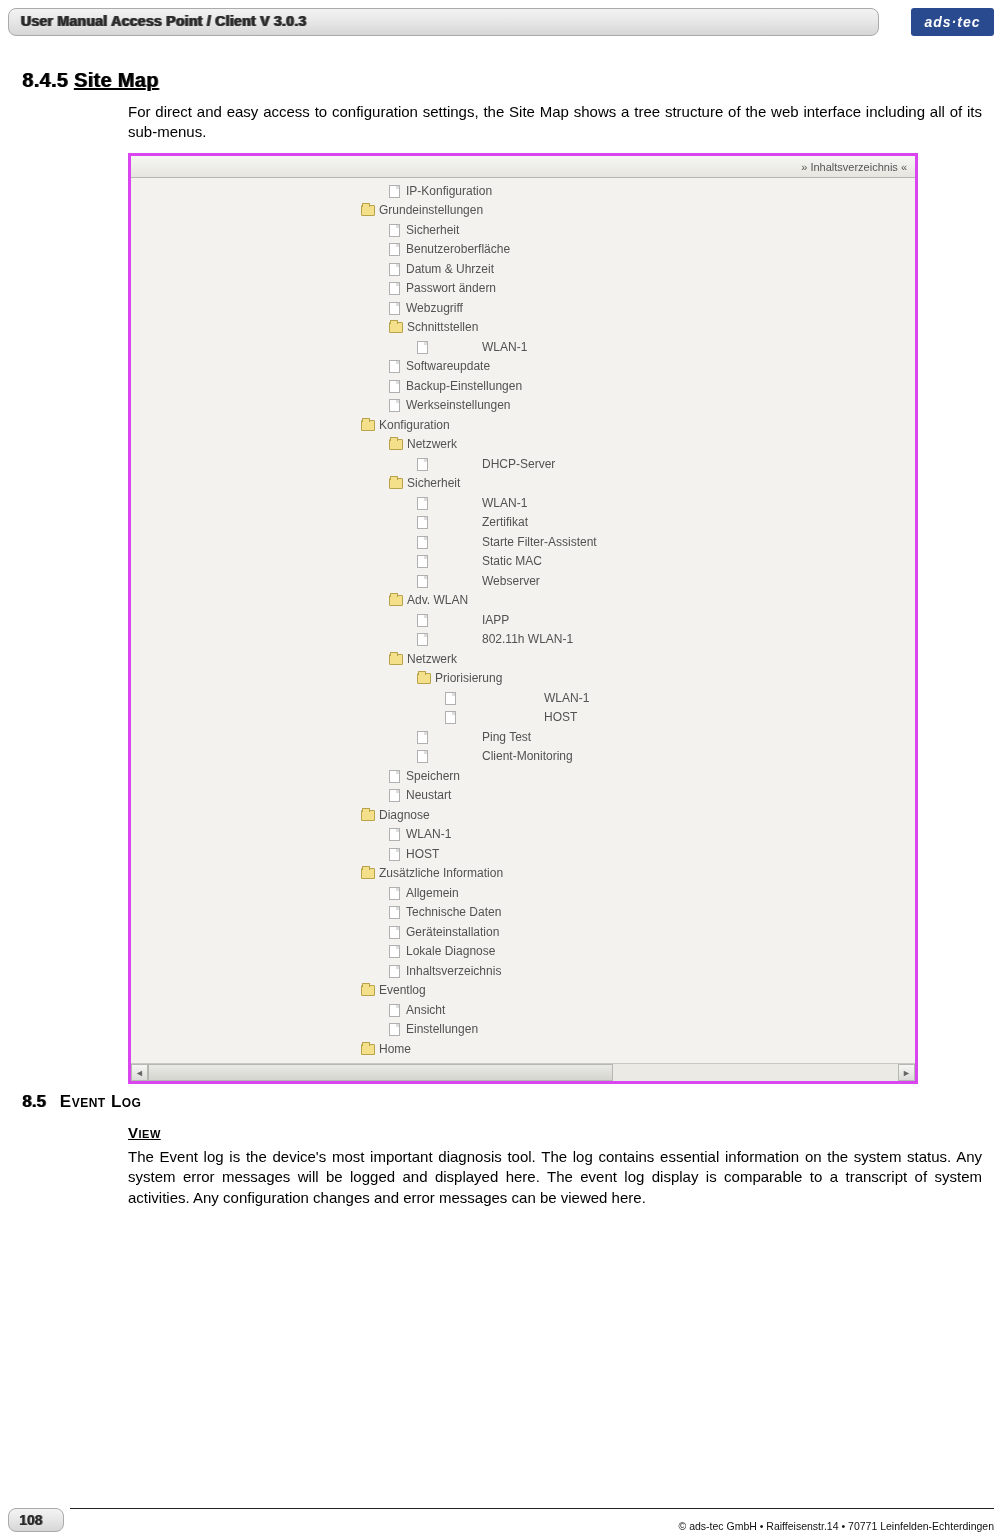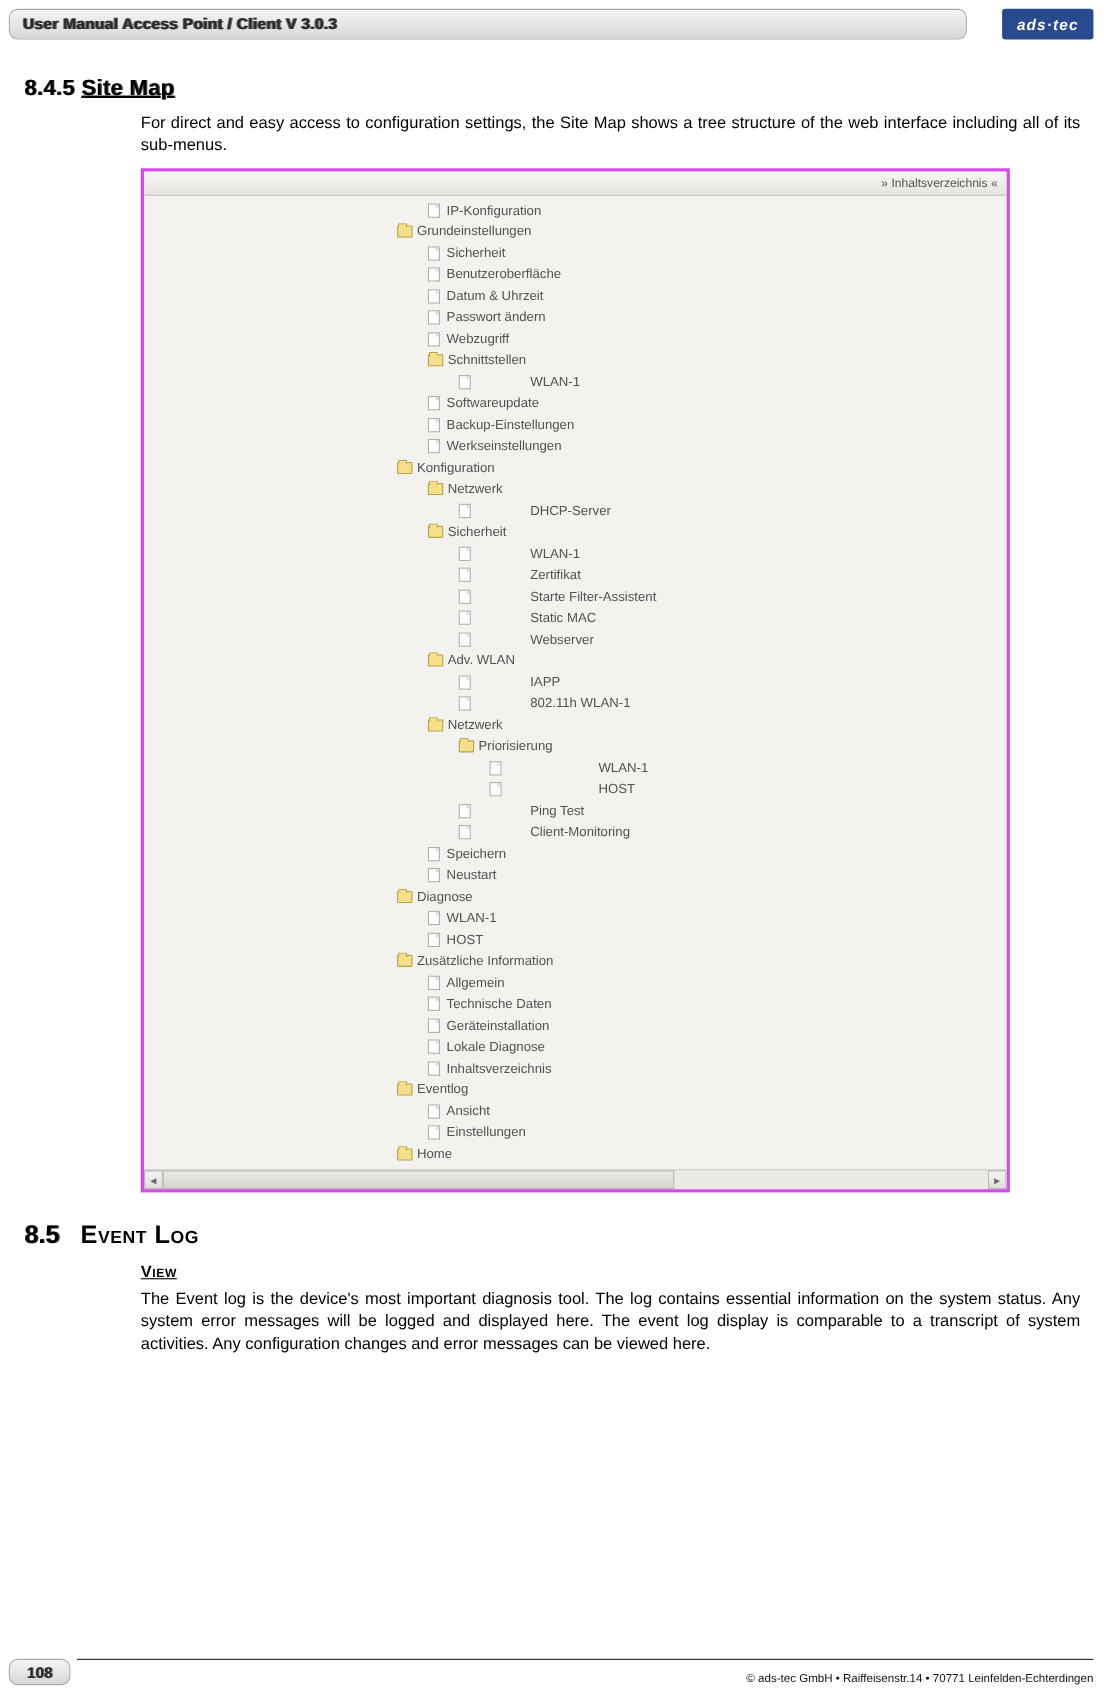--- a/index.html
+++ b/index.html
@@ -105,23 +105,23 @@
     background: #e8e8e4;
     border-top: 1px solid #c9c9c4;
     display:flex;
     align-items:stretch;
   }
   .sb-btn { width:17px; background:linear-gradient(to bottom,#f6f6f4,#dcdcd8); border:1px solid #b8b8b2; display:flex;align-items:center;justify-content:center;font-size:9px;color:#666;}
   .sb-track { flex:1; background:#eceae4; position:relative; }
   .sb-thumb { position:absolute; left:0; top:0; bottom:0; width:62%; background:linear-gradient(to bottom,#e9e9e6,#d5d5cf); border:1px solid #b7b7b1; }
   .section-heading2 {
     font-family: Arial, sans-serif;
-    font-size: 23px;
-    font-weight: bold;
-    margin-top: 25px;
+    font-size: 17px;
+    font-weight: bold;
+    margin-top: 8px;
     margin-bottom: 12px;
   }
   .h2-num { font-family:"Arial Black",Arial,sans-serif; text-shadow:1px 0 0 #444;}
   .h2-txt { font-variant: small-caps; letter-spacing:0.5px;}
   .sub-h {
     font-family: Verdana, Arial, sans-serif;
     font-weight: bold;
     text-decoration: underline;
     font-size: 15px;
     font-variant: small-caps;
@@ -138,21 +138,20 @@
     background: linear-gradient(to bottom, #f3f3f3 0%, #e8e8e8 45%, #d6d6d6 100%);
     border:1px solid #aaa;
     border-radius:8px;
     padding:3px 10px;
     font-family:"Arial Black",Arial,sans-serif;
     font-weight:bold;
     font-size:14px;
     text-shadow:1px 0 0 #666;
     color:#2a2a2a;
     width:56px;
-    text-align:center;
   }
   .footer-text {
     font-size:10.5px;
     color:#111;
     white-space:nowrap;
     padding-top:10px;
   }
   .footer-wrap { flex:1; display:flex; align-items:flex-start; border-top:1.5px solid #222; margin-left:6px; padding-top:1px; justify-content:flex-end;}
 </style>
 </head>

